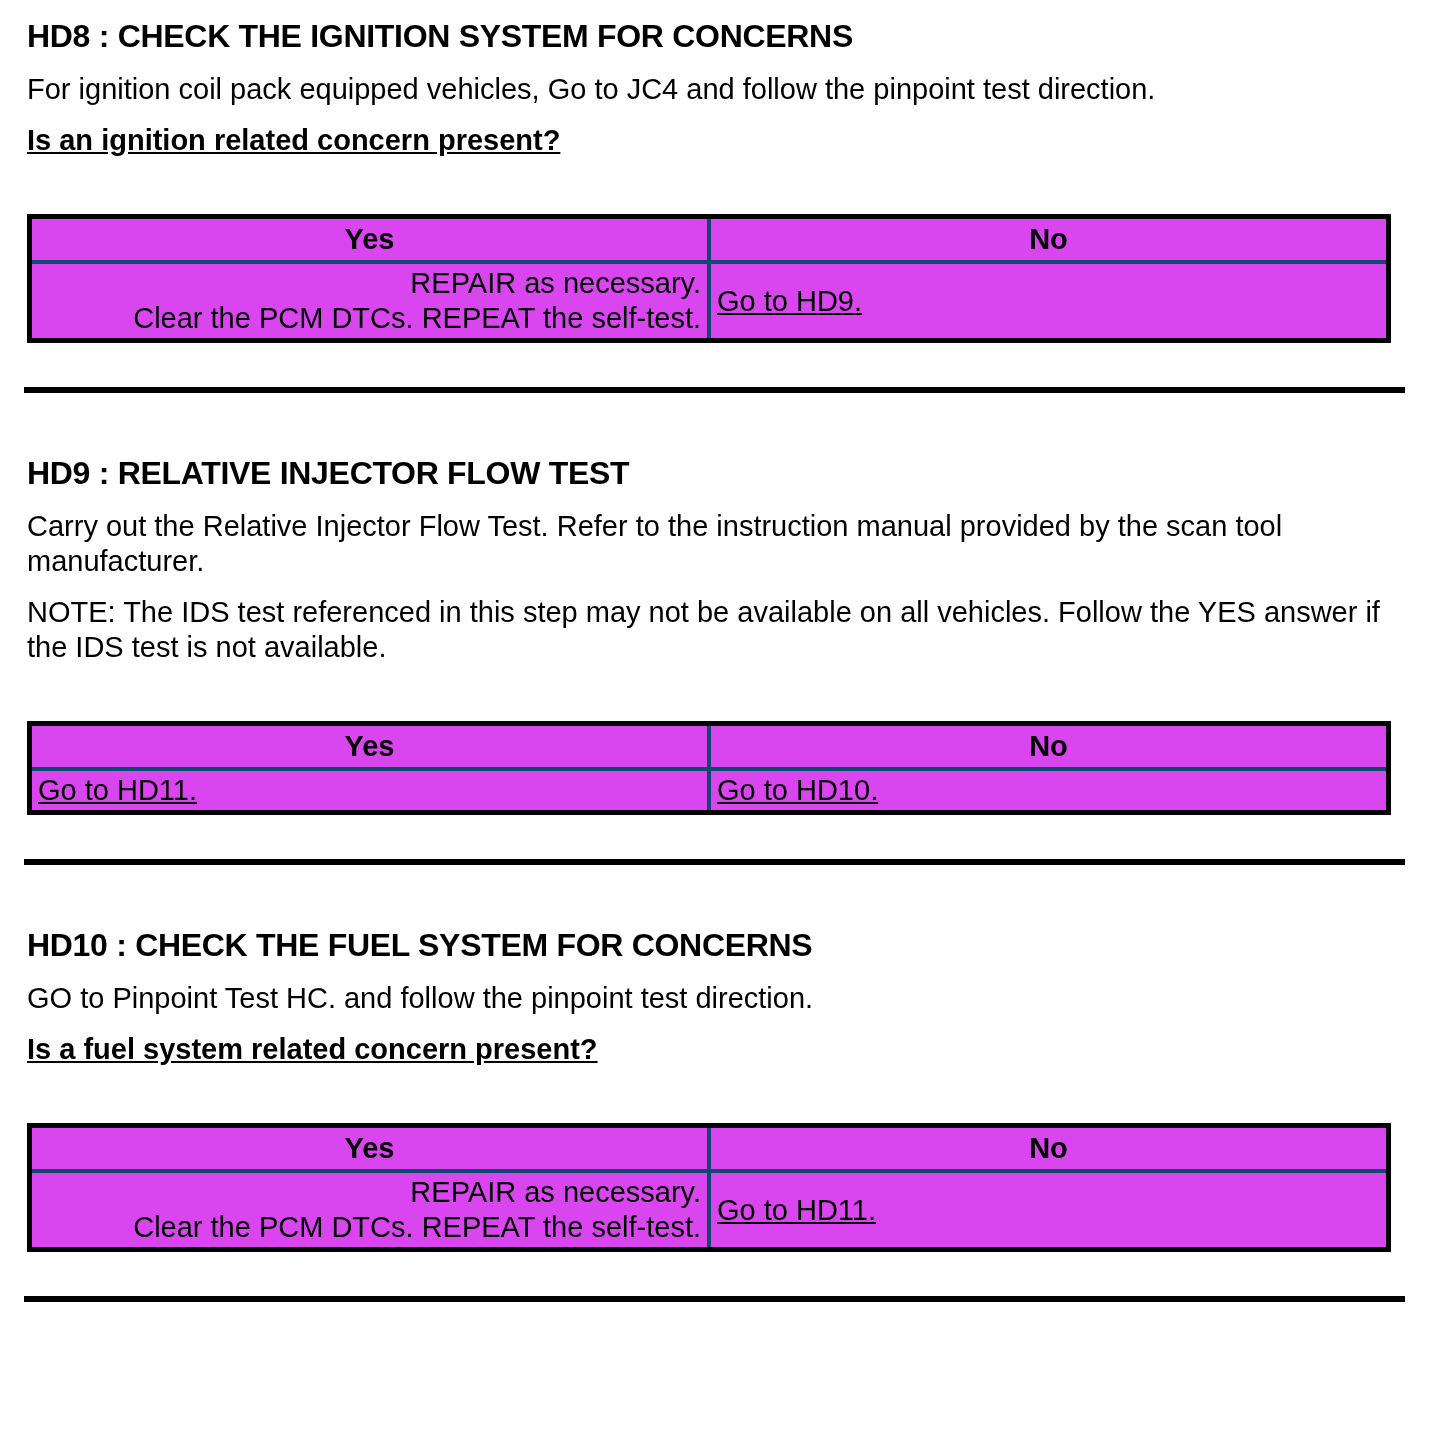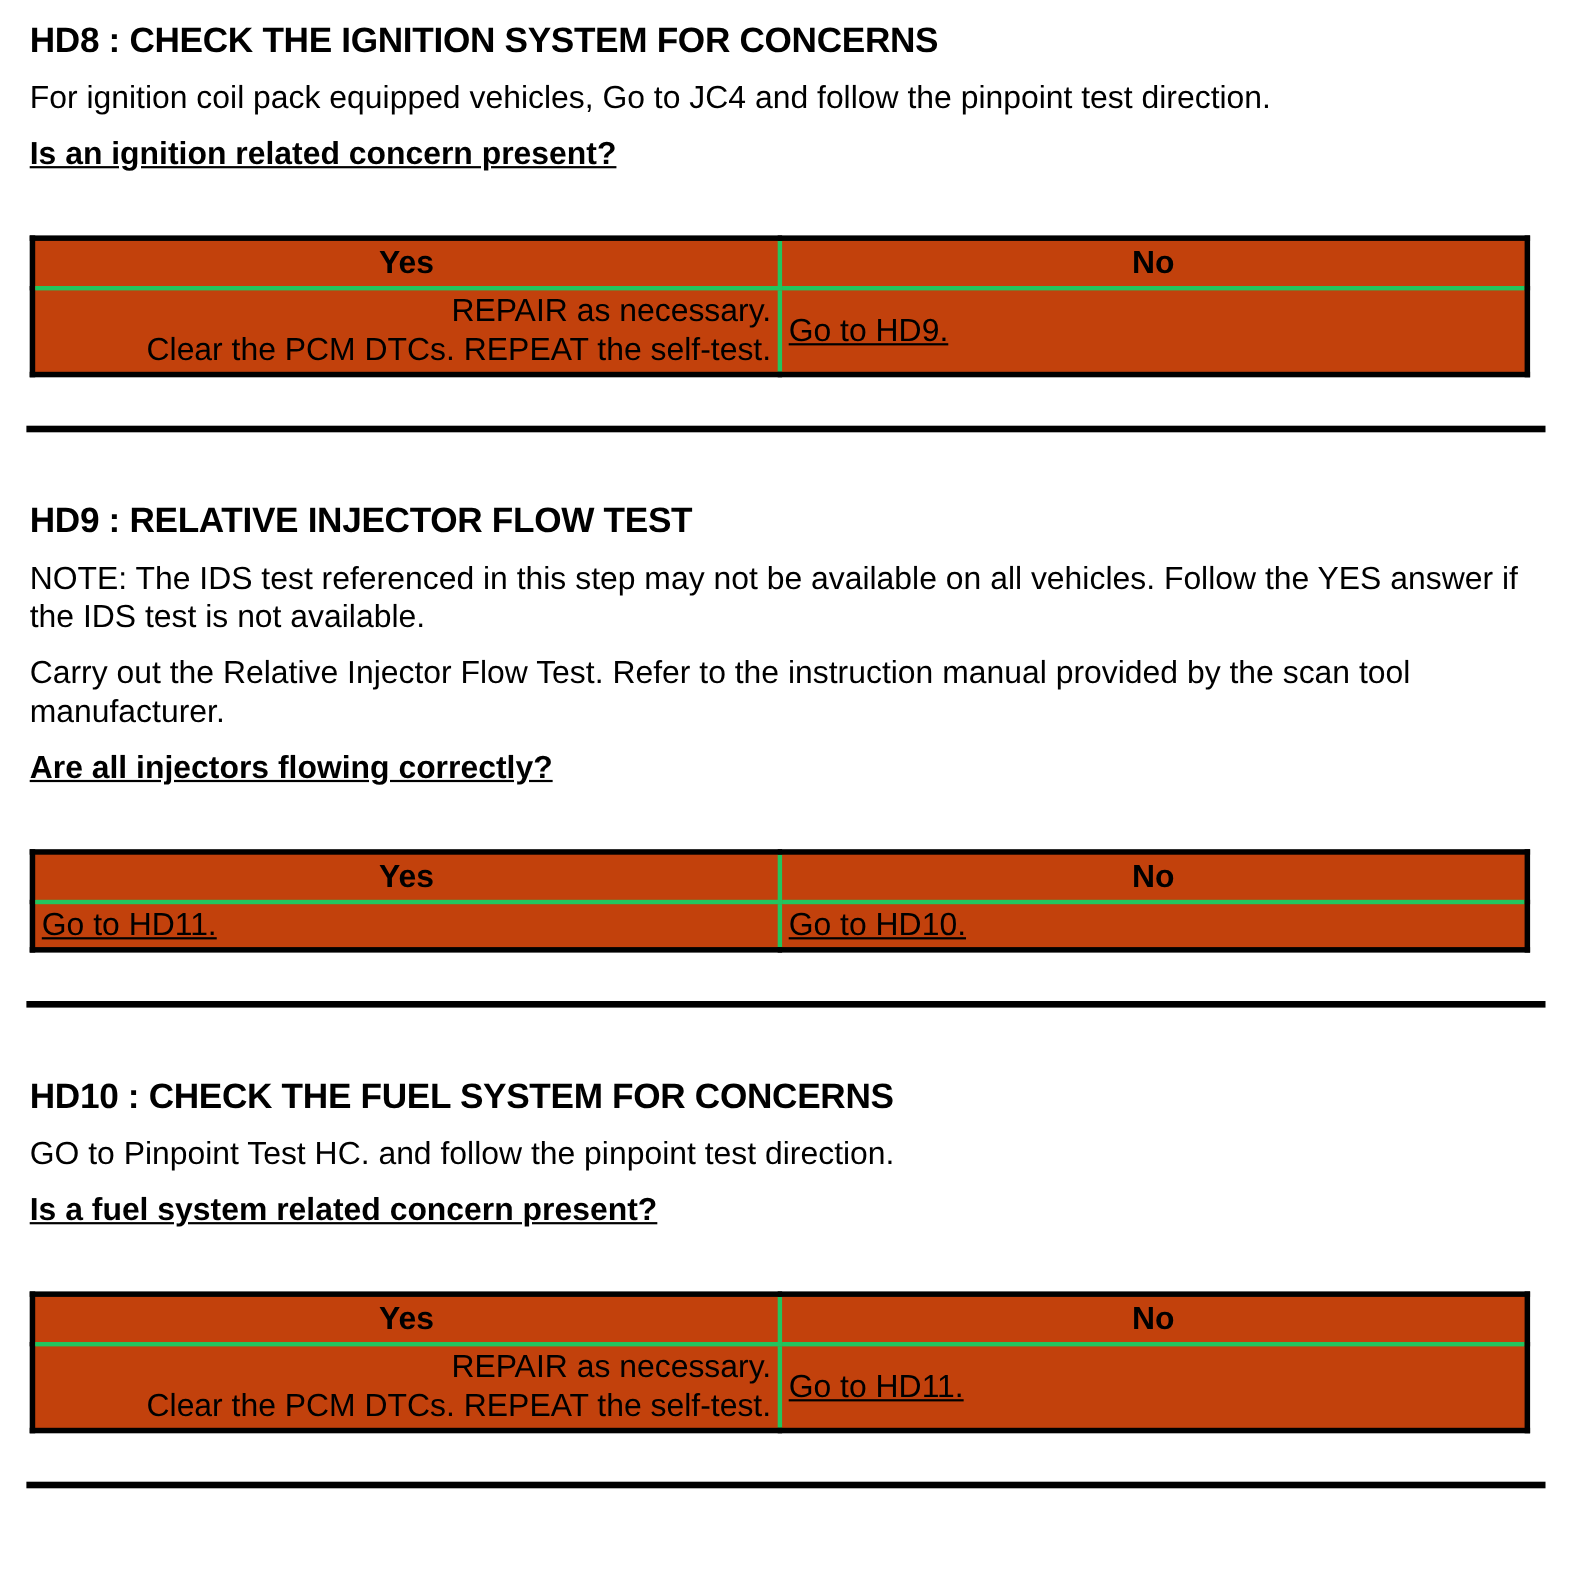--- a/index.html
+++ b/index.html
@@ -42,24 +42,24 @@
     text-decoration: underline;
   }
   table.decision-table {
     border-collapse: collapse;
     width: 1364px;
     margin-top: 56px;
     table-layout: fixed;
   }
   table.decision-table th,
   table.decision-table td {
-    border: 4px solid #22c55e;
+    border: 4px solid #0c4a6e;
     font-size: 29px;
     line-height: 35px;
-    background: #c2410c;
+    background: #d946ef;
   }
   table.decision-table {
     border: 5px solid #000000;
   }
   table.decision-table th {
     font-weight: bold;
     text-align: center;
     padding: 3px 6px;
     width: 50%;
   }
@@ -102,23 +102,22 @@
         <td class="cell-center">Go to HD9.</td>
       </tr>
     </tbody>
       </table>
 
     <div class="rule"></div>
   </div>
 
   <div>
     <div class="section-heading spaced-top">HD9 : RELATIVE INJECTOR FLOW TEST</div>
+    <p class="para">Carry out the Relative Injector Flow Test. Refer to the instruction manual provided by the scan tool manufacturer.</p>
     <p class="para">NOTE: The IDS test referenced in this step may not be available on all vehicles. Follow the YES answer if the IDS test is not available.</p>
-    <p class="para">Carry out the Relative Injector Flow Test. Refer to the instruction manual provided by the scan tool manufacturer.</p>
-    <p class="question">Are all injectors flowing correctly?</p>
 
     <table class="decision-table">
       <tbody>
           <tr>
         <th>Yes</th>
         <th>No</th>
       </tr>
       <tr>
         <td class="cell-center">Go to HD11.</td>
         <td class="cell-center">Go to HD10.</td>

